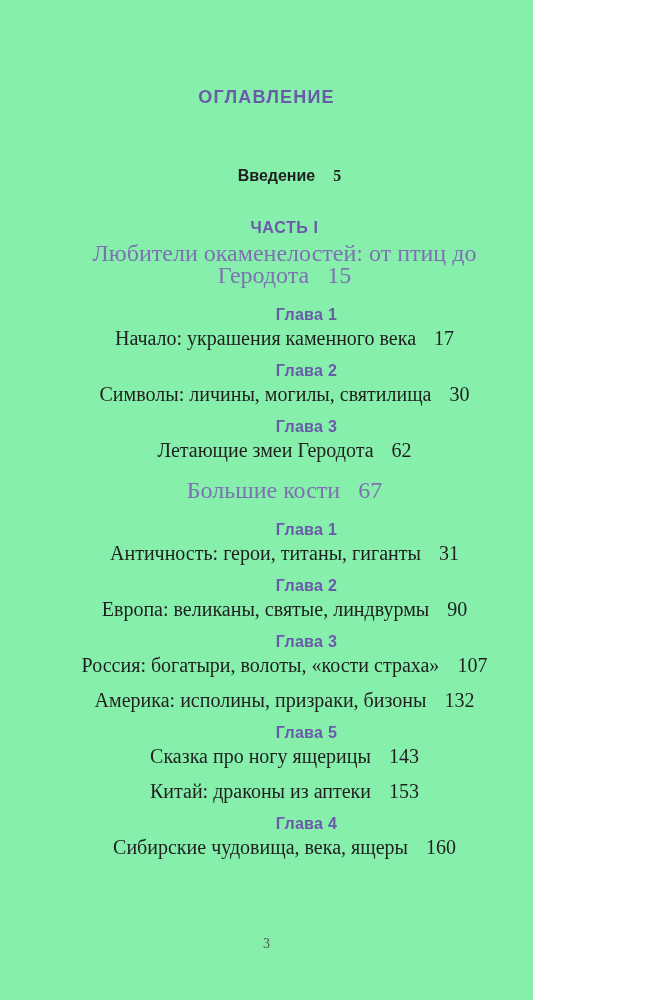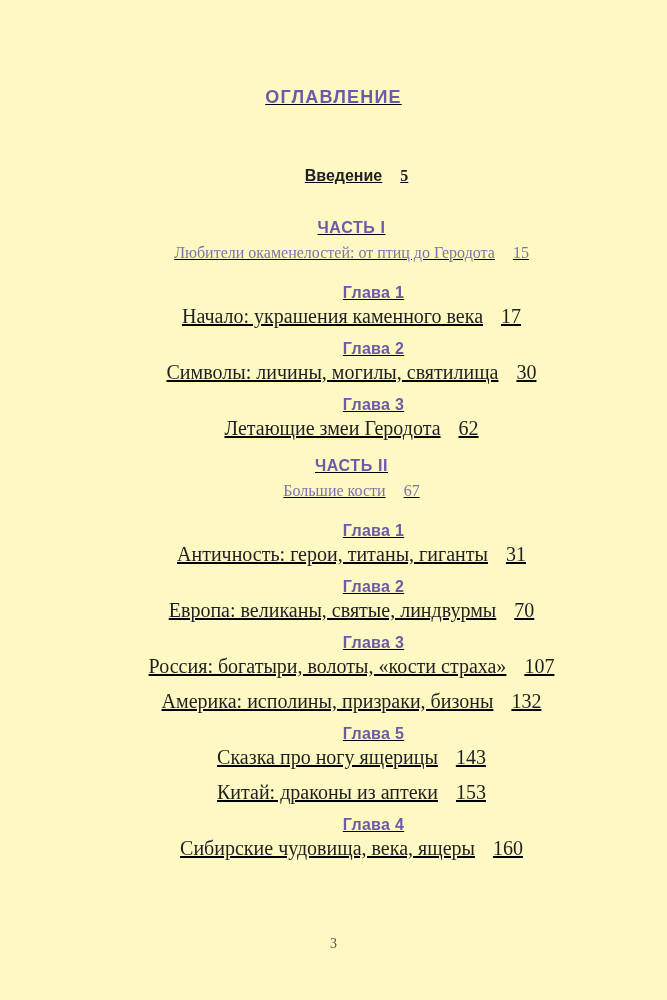--- a/index.html
+++ b/index.html
@@ -2,29 +2,28 @@
 <html style="--accent-purple: #6a5aa8; --subtitle-purple: #7d72b1; --text-black: #1f1f1f;"><head>
 <meta charset="utf-8">
 <style>
   html, body {
     margin: 0;
     padding: 0;
     background: #ffffff;
   }
   .page {
     position: relative;
-    width: 667px;
+    width: 533px;
     height: 1000px;
-    background: #fef9c3;
+    background: #86efac;
     overflow: hidden;
     text-align: center;
     box-sizing: border-box;
     padding-top: 88px;
     font-family: "Liberation Sans", sans-serif;
-    text-decoration: underline;
   }
   .toc-title {
     font-family: "Liberation Sans", sans-serif;
     font-weight: bold;
     font-size: 18px;
     line-height: 18px;
     letter-spacing: 1.2px;
     color: var(--accent-purple);
     margin-bottom: 60px;
   }
@@ -45,21 +44,21 @@
     font-family: "Liberation Sans", sans-serif;
     font-weight: bold;
     font-size: 16px;
     line-height: 17px;
     letter-spacing: 0.6px;
     color: var(--accent-purple);
     margin-bottom: 6px;
   }
   .part-subtitle {
     font-family: "Liberation Serif", serif;
-    font-size: 16px;
+    font-size: 24px;
     line-height: 22px;
     color: var(--subtitle-purple);
     margin-bottom: 20px;
   }
   .chapter-heading {
     font-family: "Liberation Sans", sans-serif;
     font-weight: bold;
     font-size: 16px;
     line-height: 17px;
     letter-spacing: 0.3px;
@@ -127,36 +126,35 @@
   <div>
     <div class="chapter-heading">Глава 3</div>
     <div class="chapter-title">
       <span>Летающие змеи Геродота</span><span class="pnum">62</span>
     </div>
   </div>
 </div>
   </div>
 
   <div class="part">
-    <div class="part-heading">ЧАСТЬ II</div>
     <div class="part-subtitle">
       <span>Большие кости</span><span class="pnum">67</span>
     </div>
     <div class="chapters">
   <div>
     <div class="chapter-heading">Глава 1</div>
     <div class="chapter-title">
       <span>Античность: герои, титаны, гиганты</span><span class="pnum">31</span>
     </div>
   </div>
 
   <div>
     <div class="chapter-heading">Глава 2</div>
     <div class="chapter-title">
-      <span>Европа: великаны, святые, линдвурмы</span><span class="pnum">70</span>
+      <span>Европа: великаны, святые, линдвурмы</span><span class="pnum">90</span>
     </div>
   </div>
 
   <div>
     <div class="chapter-heading">Глава 3</div>
     <div class="chapter-title">
       <span>Россия: богатыри, волоты, «кости страха»</span><span class="pnum">107</span>
     </div>
   </div>
 

